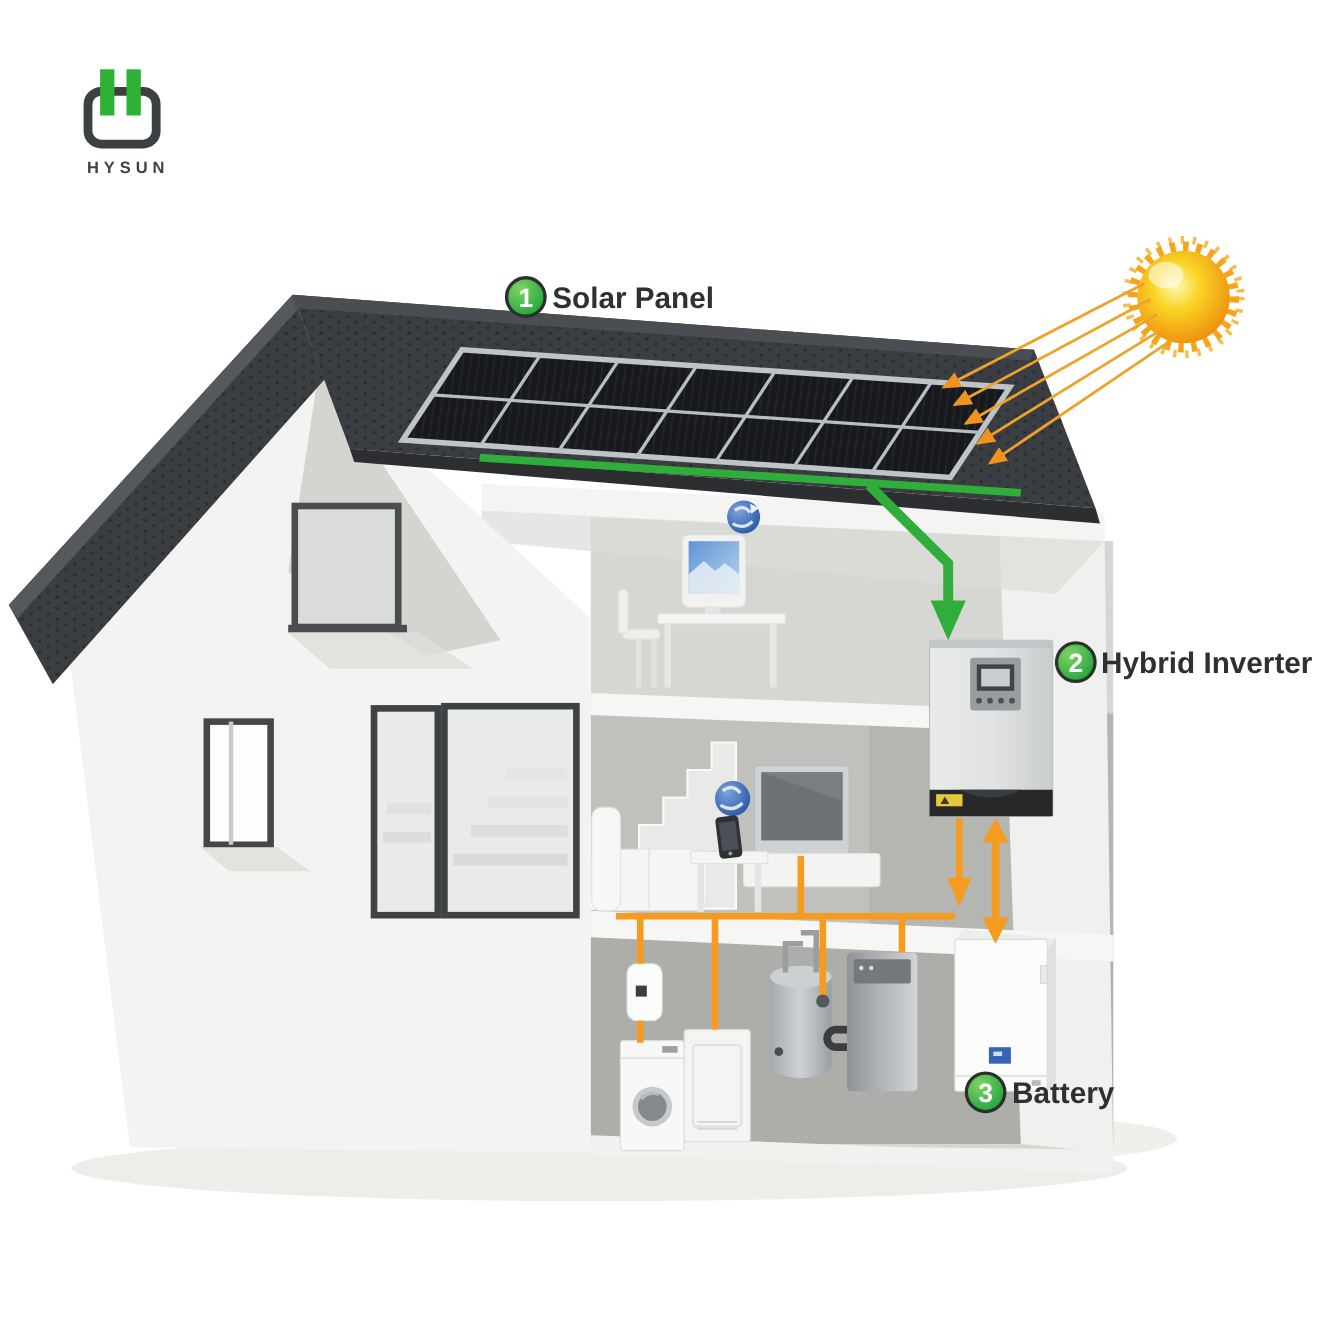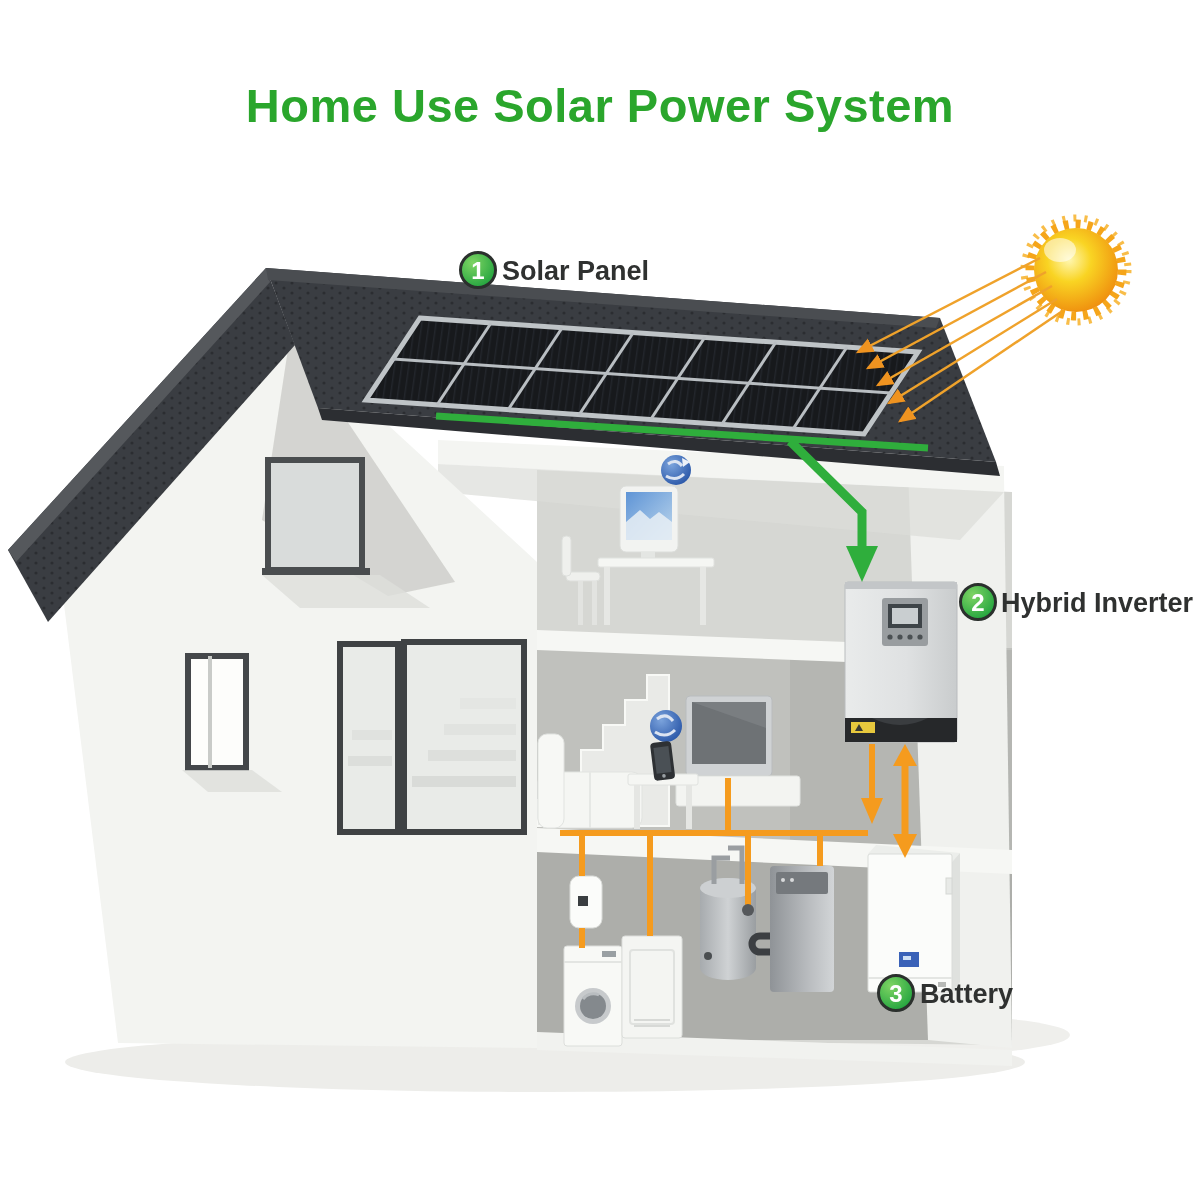--- a/index.html
+++ b/index.html
@@ -12,22 +12,29 @@
          font-size:47px;font-weight:bold;color:#2aa62c;letter-spacing:0.5px;}
   svg text{font-family:"Liberation Sans",sans-serif;}
   .callout-label{font-size:27px;font-weight:bold;fill:#2f3130;}
   .callout-num{font-size:24px;font-weight:bold;fill:#ffffff;}
 </style>
 </head>
 <body>
 
 <div class="page">
 
-
-  <div class="title">Home Use Solar Power System</div>
+  <div class="logo">
+    <svg width="80" height="82" viewBox="0 0 80 82">
+      <rect x="5" y="28" width="62" height="48" rx="12" fill="#ffffff" stroke="#3b4043" stroke-width="8"></rect>
+      <rect x="16" y="8" width="13" height="42" fill="#2eb135"></rect>
+      <rect x="40" y="8" width="13" height="42" fill="#2eb135"></rect>
+    </svg>
+    <div class="logo-text">HYSUN</div>
+  </div>
+
 
   <svg width="1200" height="1200" viewBox="0 0 1200 1200" style="position:absolute;left:0;top:0;">
     <defs>
       <radialGradient id="sunG" cx="42%" cy="38%" r="65%">
         <stop offset="0%" stop-color="#fff7b0"></stop>
         <stop offset="40%" stop-color="#f9d423"></stop>
         <stop offset="100%" stop-color="#ef8e0e"></stop>
       </radialGradient>
       <radialGradient id="numG" cx="35%" cy="30%" r="80%">
         <stop offset="0%" stop-color="#7ed463"></stop>

